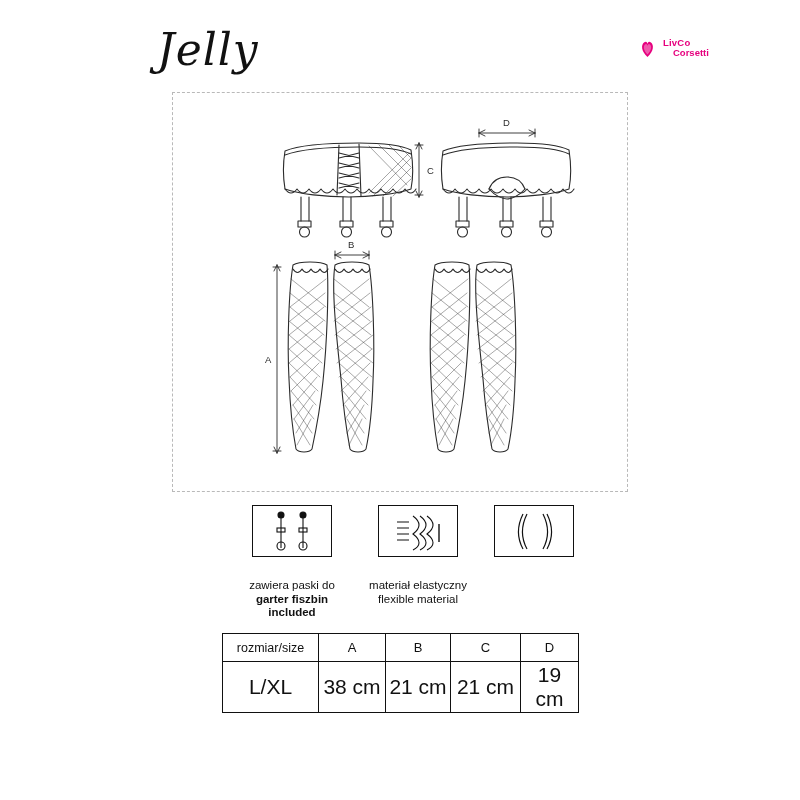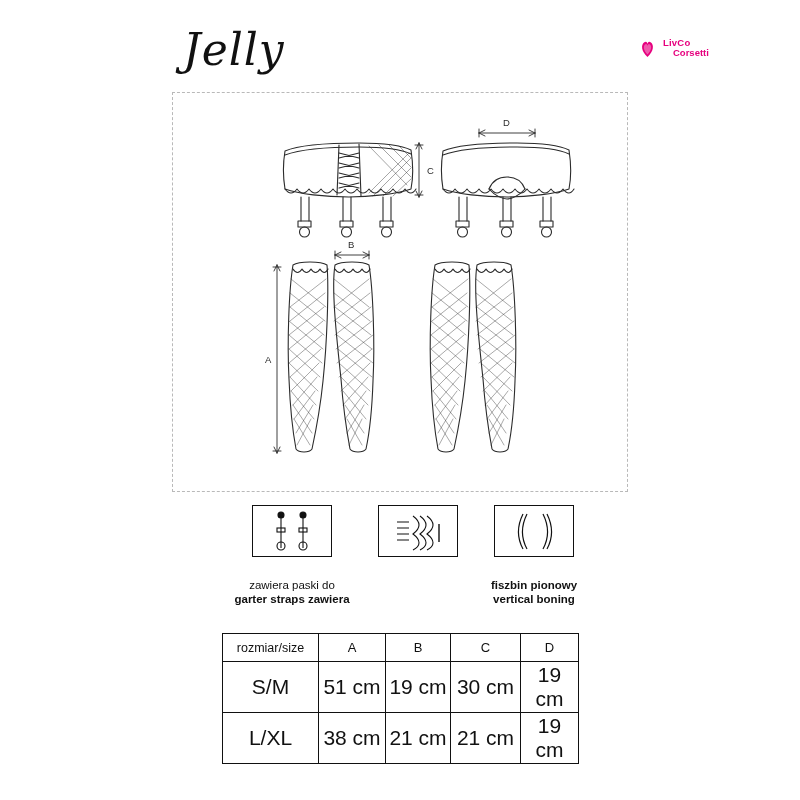--- a/index.html
+++ b/index.html
@@ -12,21 +12,21 @@
     height: 800px;
     font-family: "Liberation Sans", sans-serif;
     color: #1a1a1a;
     position: relative;
     overflow: hidden;
   }
 
   
   .brand-title {
     position: absolute;
-    left: 183px;
+    left: 157px;
     top: 22px;
     width: 220px;
     height: 60px;
     font-family: "DejaVu Serif", serif;
     font-style: italic;
     font-size: 44px;
     letter-spacing: 1px;
     color: #111;
     line-height: 56px;
   }
@@ -315,52 +315,52 @@
           <circle cx="50" cy="9" r="3" fill="#111"></circle>
           <rect x="24" y="22" width="8" height="4"></rect>
           <rect x="46" y="22" width="8" height="4"></rect>
           <circle cx="28" cy="40" r="4"></circle>
           <circle cx="50" cy="40" r="4"></circle>
         </g>
       </svg>
     </div>
     <div class="caption">
       <div>zawiera paski do</div>
-      <div class="bold">garter straps zawiera</div>
+      <div class="bold">garter fiszbin included</div>
     </div>
   </div>
 
   <div class="feature" id="feature-2">
     <div class="icon-box">
       <svg width="78" height="50" viewBox="0 0 78 50">
         <g fill="none" stroke="#111" stroke-width="1.1">
           <path d="M18 16 L30 16 M18 22 L30 22 M18 28 L30 28 M18 34 L30 34"></path>
           <path d="M34 10 C42 16 42 22 34 28 C42 34 42 40 34 44"></path>
           <path d="M41 10 C49 16 49 22 41 28 C49 34 49 40 41 44"></path>
           <path d="M48 10 C56 16 56 22 48 28 C56 34 56 40 48 44"></path>
           <path d="M60 18 L60 36" stroke-width="1.4"></path>
         </g>
       </svg>
     </div>
+    <div class="caption">
+      <div>materiał elastyczny</div>
+      <div>flexible material</div>
+    </div>
   </div>
 
   <div class="feature" id="feature-3">
     <div class="icon-box">
       <svg width="78" height="50" viewBox="0 0 78 50">
         <g fill="none" stroke="#111" stroke-width="1.2">
           <path d="M28 8 C22 20 22 32 28 43"></path>
           <path d="M32 8 C26 20 26 32 32 43"></path>
           <path d="M48 8 C54 20 54 32 48 43"></path>
           <path d="M52 8 C58 20 58 32 52 43"></path>
         </g>
       </svg>
-    </div>
-    <div class="caption">
-      <div class="bold">fiszbin pionowy</div>
-      <div class="bold">vertical boning</div>
     </div>
   </div>
 </div>
 
 <table class="size-table">
   <colgroup>
     <col class="c0">
       <col class="c1">
       <col class="c2">
       <col class="c3">
@@ -368,27 +368,20 @@
   </colgroup>
   <tbody>
     <tr class="head">
       <td class="label">rozmiar/size</td>
       <td>A</td>
       <td>B</td>
       <td>C</td>
       <td>D</td>
     </tr>
     <tr class="body">
-      <td>S/M</td>
-      <td>51 cm</td>
-      <td>19 cm</td>
-      <td>30 cm</td>
-      <td>19 cm</td>
-    </tr>
-    <tr class="body">
       <td>L/XL</td>
       <td>38 cm</td>
       <td>21 cm</td>
       <td>21 cm</td>
       <td>19 cm</td>
     </tr>
   </tbody>
 </table>
 
 </body></html>

